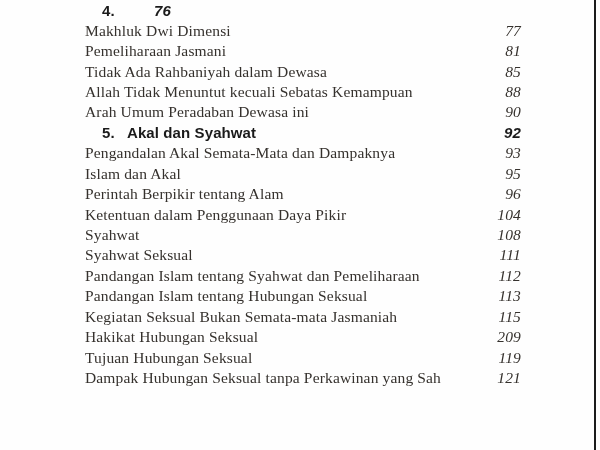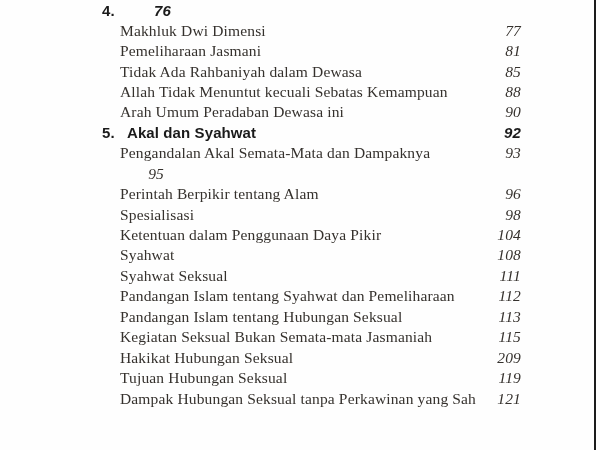--- a/index.html
+++ b/index.html
@@ -31,21 +31,21 @@
   }
   .row.heading {
     padding-left: 102px;
     font-family: "Liberation Sans", sans-serif;
     font-weight: 700;
     font-size: 15px;
     color: #1a1a1a;
     letter-spacing: 0.1px;
   }
   .row.item {
-    padding-left: 120px;
+    padding-left: 85px;
     font-family: "Liberation Serif", serif;
     font-size: 15.5px;
     color: #35312d;
     letter-spacing: 0.15px;
   }
   .num {
     display: inline-block;
     width: 25px;
     flex: 0 0 25px;
   }
@@ -105,29 +105,26 @@
       <span class="num">5.</span>
       <span class="label">Akal dan Syahwat</span>
       <span class="pg">92</span>
     </div>
 
     <div class="row item">
       <span class="label">Pengandalan Akal Semata-Mata dan Dampaknya</span>
       <span class="pg">93</span>
     </div>
     <div class="row item">
+      <span class="label">Islam dan Akal</span>
       <span class="pg">95</span>
     </div>
     <div class="row item">
       <span class="label">Perintah Berpikir tentang Alam</span>
       <span class="pg">96</span>
-    </div>
-    <div class="row item">
-      <span class="label">Spesialisasi</span>
-      <span class="pg">98</span>
     </div>
     <div class="row item">
       <span class="label">Ketentuan dalam Penggunaan Daya Pikir</span>
       <span class="pg">104</span>
     </div>
     <div class="row item">
       <span class="label">Syahwat</span>
       <span class="pg">108</span>
     </div>
     <div class="row item">

